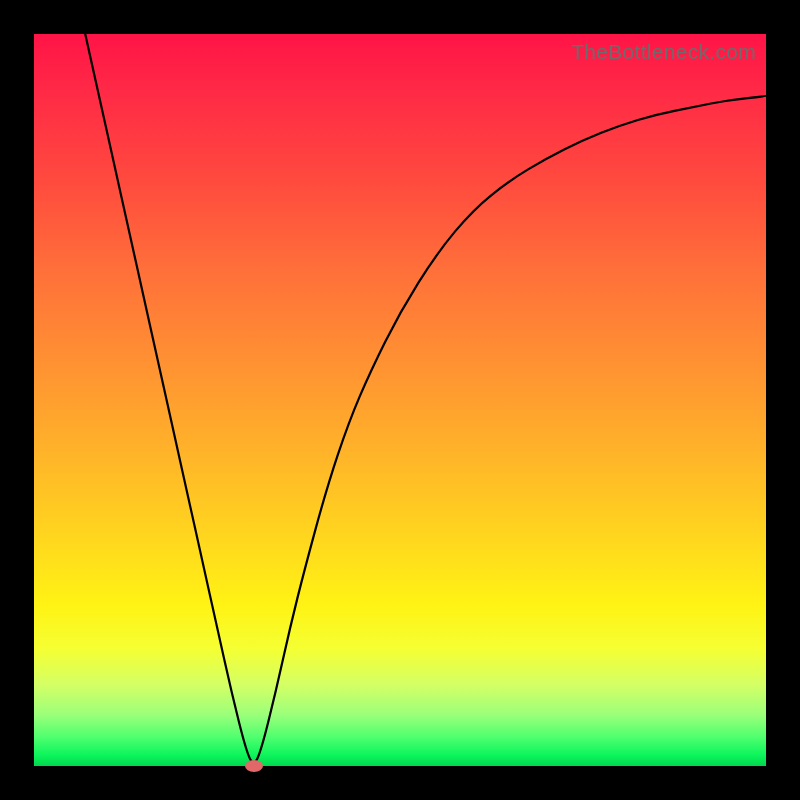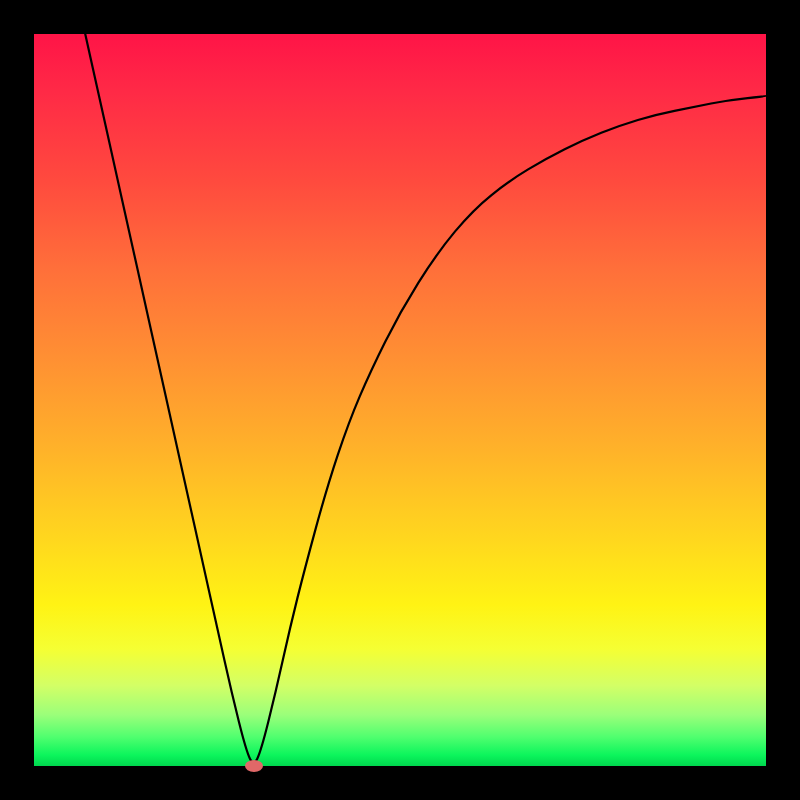--- a/index.html
+++ b/index.html
@@ -70,20 +70,21 @@
     transform: translate(-50%, -50%);
     pointer-events: none;
   }
 </style>
 </head>
 <body>
 
 <div class="frame">
   <div class="plot-area">
 
+    <div class="watermark">TheBottleneck.com</div>
 
     <svg class="curve-svg" viewBox="0 0 732 732" preserveAspectRatio="none">
       <path id="curve-path" d="M 51.24 0.00 Q 51.24 0.00 58.56 32.94 Q 65.88 65.88 73.20 98.82 Q 80.52 131.76 87.84 164.70 Q 95.16 197.64 102.48 230.58 Q 109.80 263.52 117.12 296.46 Q 124.44 329.40 131.76 362.34 Q 139.08 395.28 146.40 428.22 Q 153.72 461.16 161.04 494.10 Q 168.36 527.04 175.68 559.98 Q 183.00 592.92 190.32 625.86 Q 197.64 658.80 204.96 688.08 Q 212.28 717.36 215.94 724.68 Q 219.60 732.00 223.26 724.68 Q 226.92 717.36 234.24 688.08 Q 241.56 658.80 248.88 625.86 Q 256.20 592.92 263.52 563.64 Q 270.84 534.36 281.82 494.10 Q 292.80 453.84 303.78 420.90 Q 314.76 387.96 325.74 362.34 Q 336.72 336.72 351.36 307.44 Q 366.00 278.16 384.30 248.88 Q 402.60 219.60 420.90 197.64 Q 439.20 175.68 457.50 161.04 Q 475.80 146.40 494.10 135.42 Q 512.40 124.44 530.70 115.29 Q 549.00 106.14 567.30 98.82 Q 585.60 91.50 603.90 86.01 Q 622.20 80.52 640.50 76.86 Q 658.80 73.20 677.10 69.54 Q 695.40 65.88 713.70 64.05 T 732.00 62.22" fill="none" stroke="#000000" stroke-width="2.2" stroke-linejoin="round" stroke-linecap="round"></path>
     </svg>
 
     <div class="marker" id="marker-dot" style="left: 219.6px; top: 732px; background: rgb(224, 104, 104);"></div>
 
   </div>
 </div>
 

